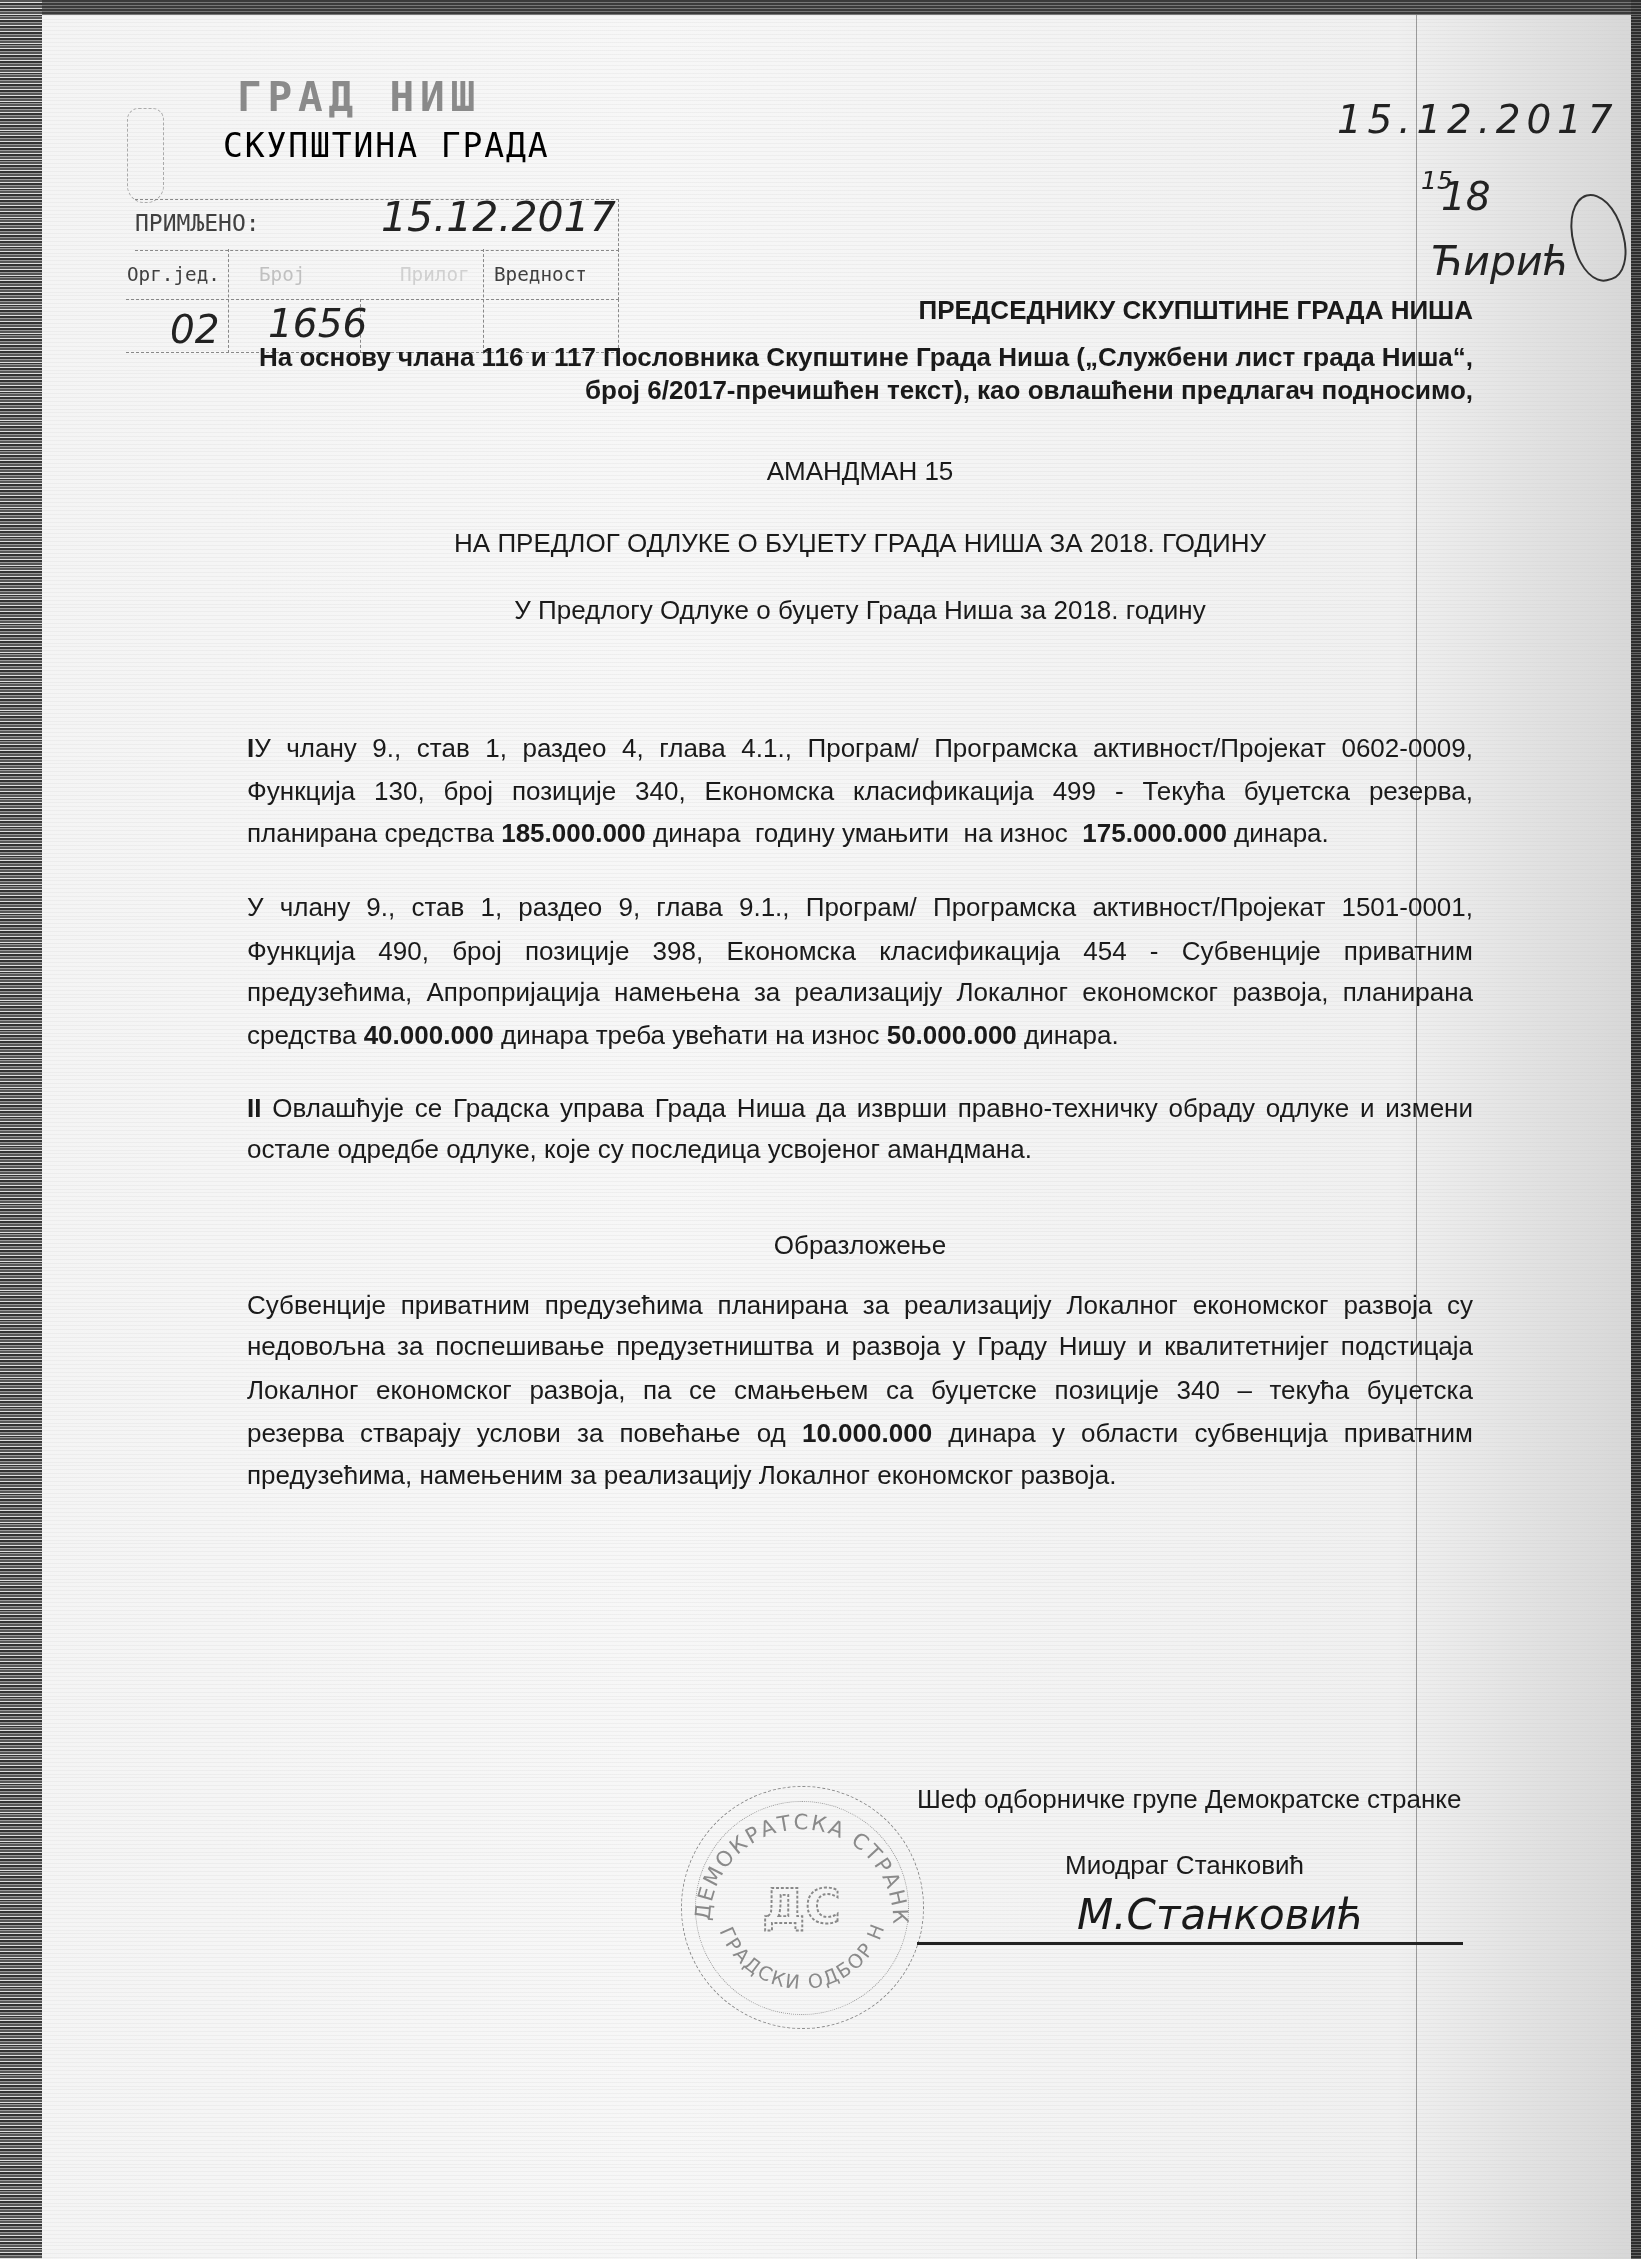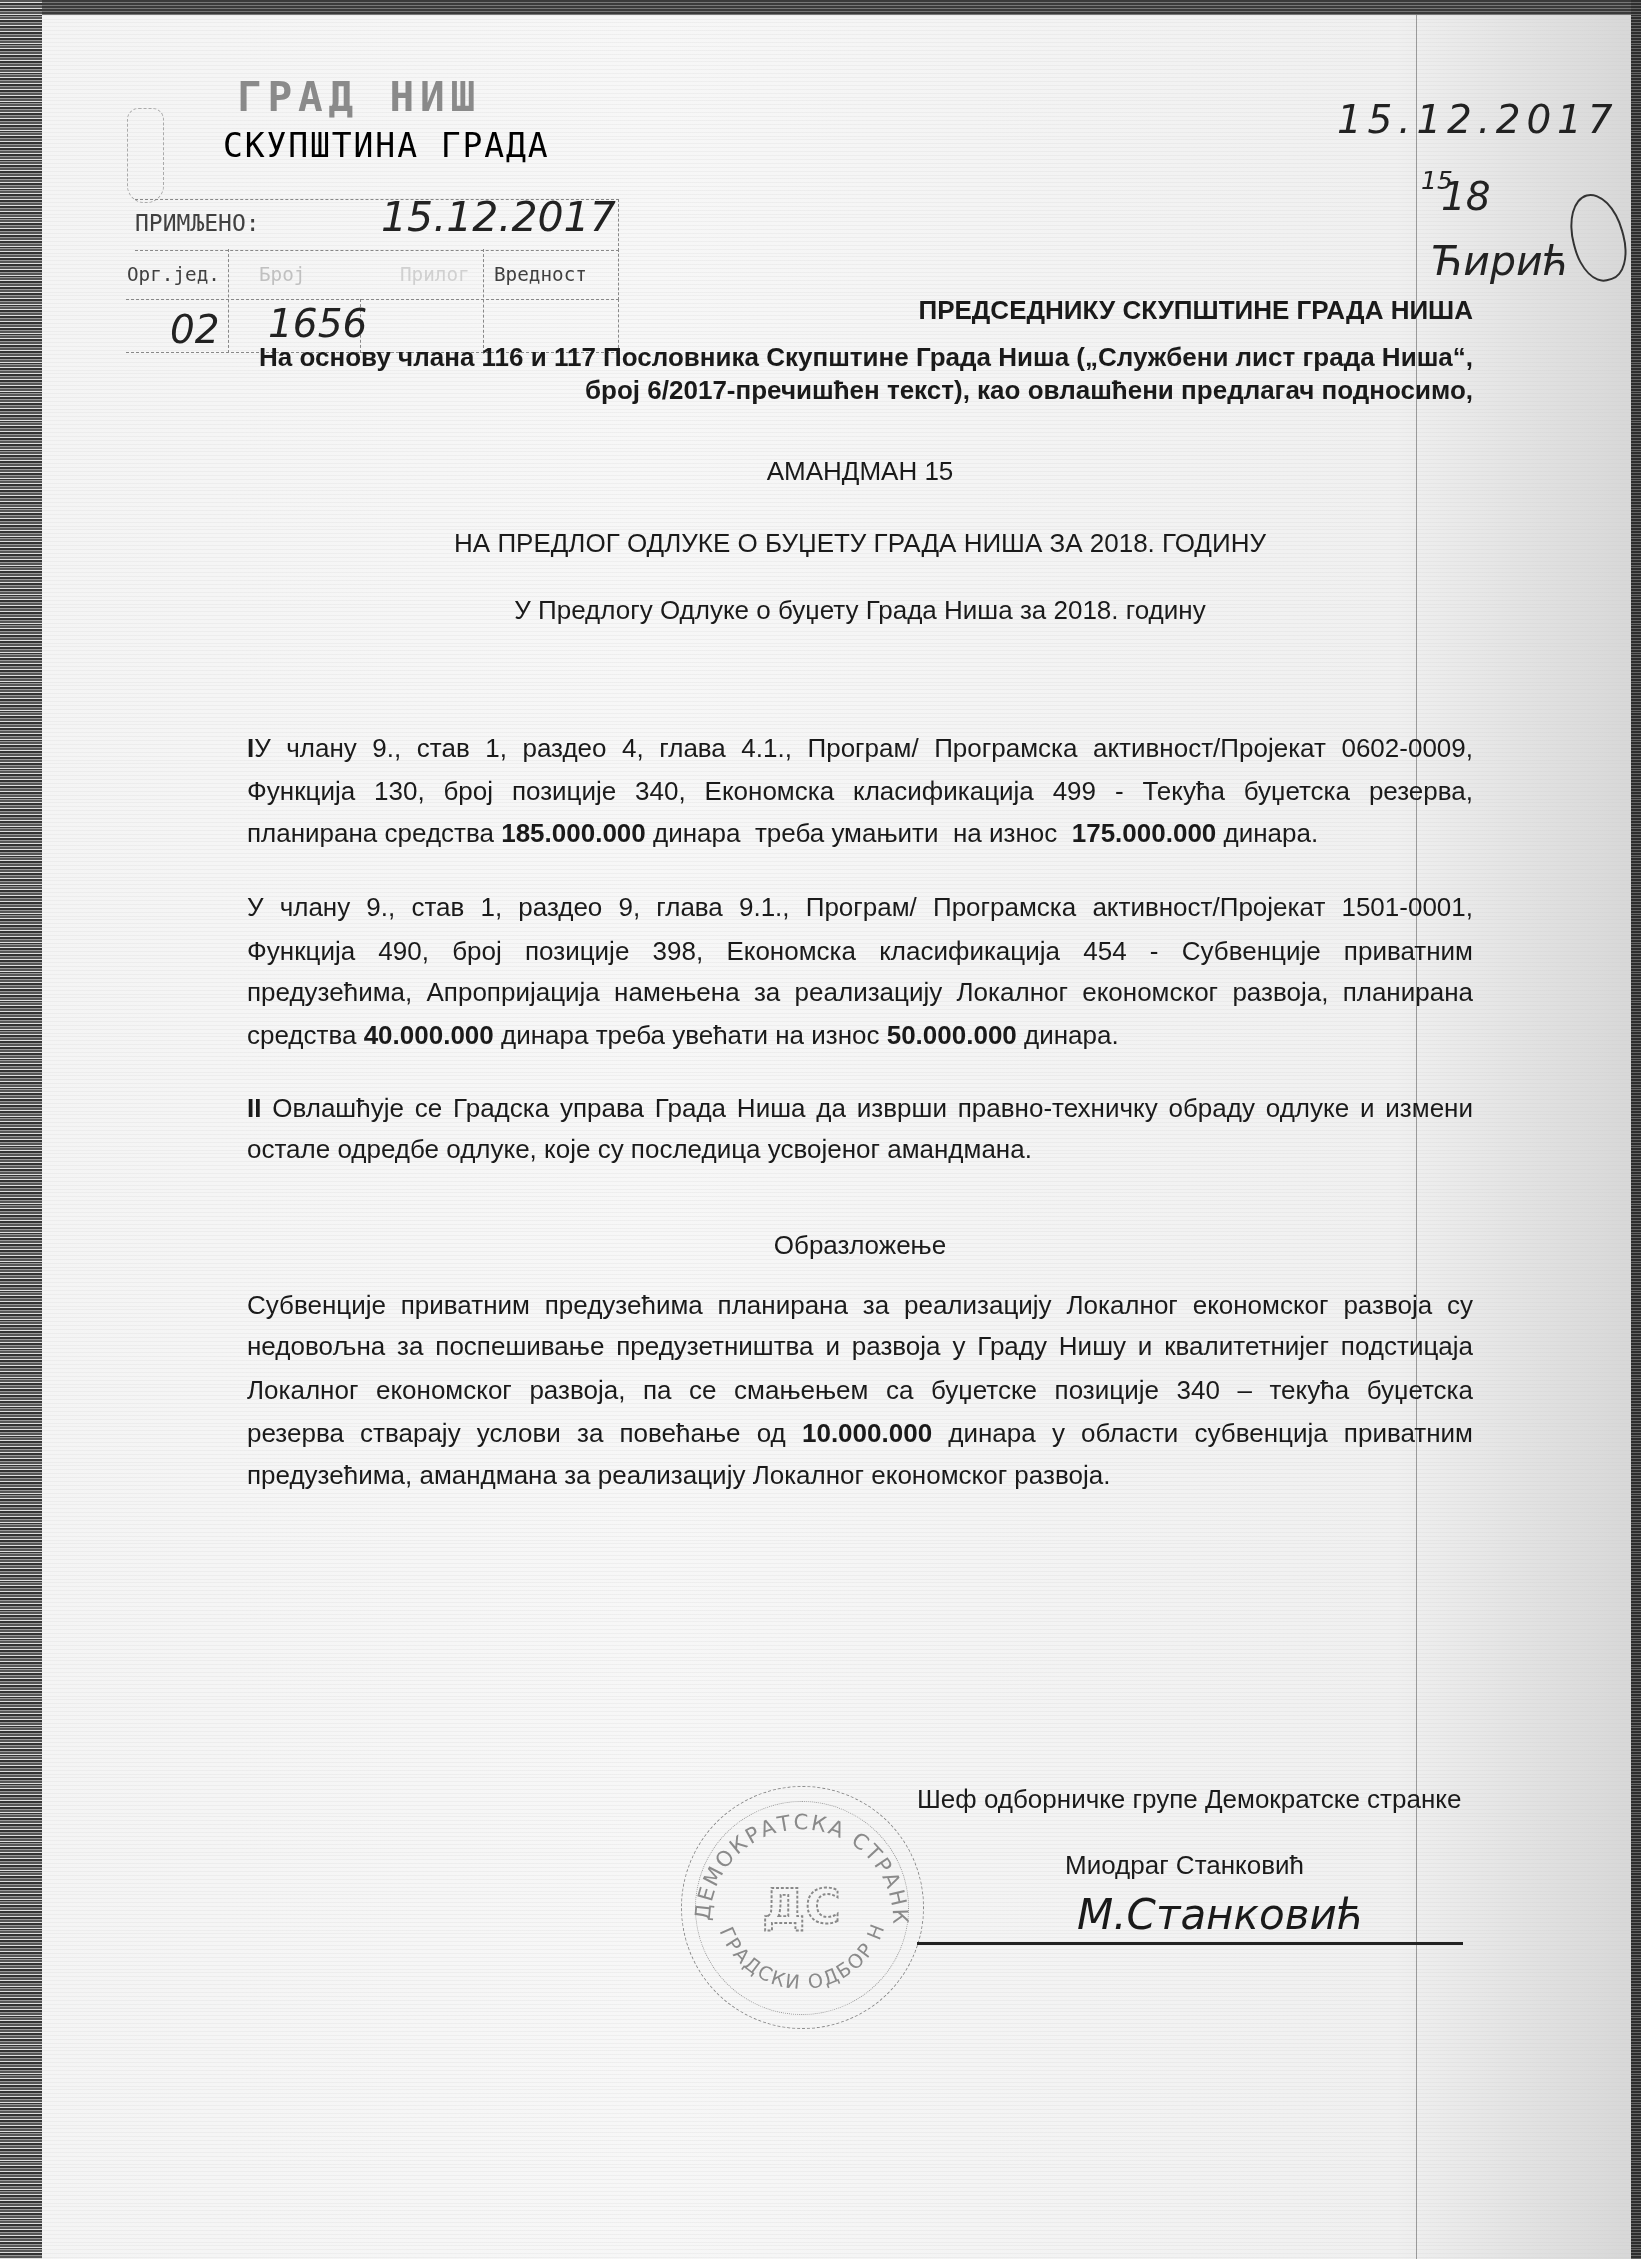--- a/index.html
+++ b/index.html
@@ -80,21 +80,21 @@
 <div class="t center" style="top:456px;">АМАНДМАН 15</div>
 <div class="t center" style="top:528px;">НА ПРЕДЛОГ ОДЛУКЕ О БУЏЕТУ ГРАДА НИША ЗА 2018. ГОДИНУ</div>
 <div class="t center" style="top:595px;">У Предлогу Одлуке о буџету Града Ниша за 2018. годину</div>
 
 <div>
   <div class="just" style="top:733px;">
     <span class="b">I</span><span>У члану 9., став 1, раздео 4, глава 4.1., Програм/ Програмска активност/Пројекат 0602-0009,</span>
   </div>
   <div class="just" style="top:776px;">Функција 130, број позиције 340, Економска класификација 499 - Текућа буџетска резерва,</div>
   <div class="just last" style="top:818px;">
-    <span>планирана средства </span><span class="b">185.000.000</span><span style="white-space:pre;"> динара  треба умањити  на износ  </span><span class="b">175.000.000</span><span> динара.</span>
+    <span>планирана средства </span><span class="b">185.000.000</span><span style="white-space:pre;"> динара  годину умањити  на износ  </span><span class="b">175.000.000</span><span> динара.</span>
   </div>
 </div>
 
 <div>
   <div class="just" style="top:892px;">У члану 9., став 1, раздео 9, глава 9.1., Програм/ Програмска активност/Пројекат 1501-0001,</div>
   <div class="just" style="top:936px;">Функција 490, број позиције 398, Економска класификација 454 - Субвенције приватним</div>
   <div class="just" style="top:977px;">предузећима, Апропријација намењена за реализацију Локалног економског развоја, планирана</div>
   <div class="just last" style="top:1020px;">
     <span>средства </span><span class="b">40.000.000</span><span style="white-space:pre;"> динара треба увећати на износ </span><span class="b">50.000.000</span><span> динара.</span>
   </div>
@@ -108,21 +108,21 @@
 </div>
 
 <div class="t center" style="top:1230px;">Образложење</div>
 <div>
   <div class="just" style="top:1290px;">Субвенције приватним предузећима планирана за реализацију Локалног економског развоја су</div>
   <div class="just" style="top:1331px;">недовољна за поспешивање предузетништва и развоја у Граду Нишу и квалитетнијег подстицаја</div>
   <div class="just" style="top:1375px;">Локалног економског развоја, па се смањењем са буџетске позиције 340 – текућа буџетска</div>
   <div class="just" style="top:1418px;">
     <span style="white-space:pre;">резерва стварају услови за повећање од </span><span class="b">10.000.000</span><span style="white-space:pre;"> динара у области субвенција приватним</span>
   </div>
-  <div class="just last" style="top:1460px;">предузећима, амандмана за реализацију Локалног економског развоја.</div>
+  <div class="just last" style="top:1460px;">предузећима, намењеним за реализацију Локалног економског развоја.</div>
 </div>
 
 <div class="seal"></div>
 <div class="seal-inner"></div>
 <svg style="position:absolute;left:681px;top:1786px;" width="241" height="241" viewBox="0 0 250 250">
   <defs>
     <path id="arcTop" d="M 30 140 A 95 95 0 0 1 220 140"></path>
     <path id="arcBot" d="M 40 150 A 90 90 0 0 0 210 150"></path>
   </defs>
   <text font-family="DejaVu Sans, sans-serif" font-size="22" fill="#8a8a8a" letter-spacing="2">

